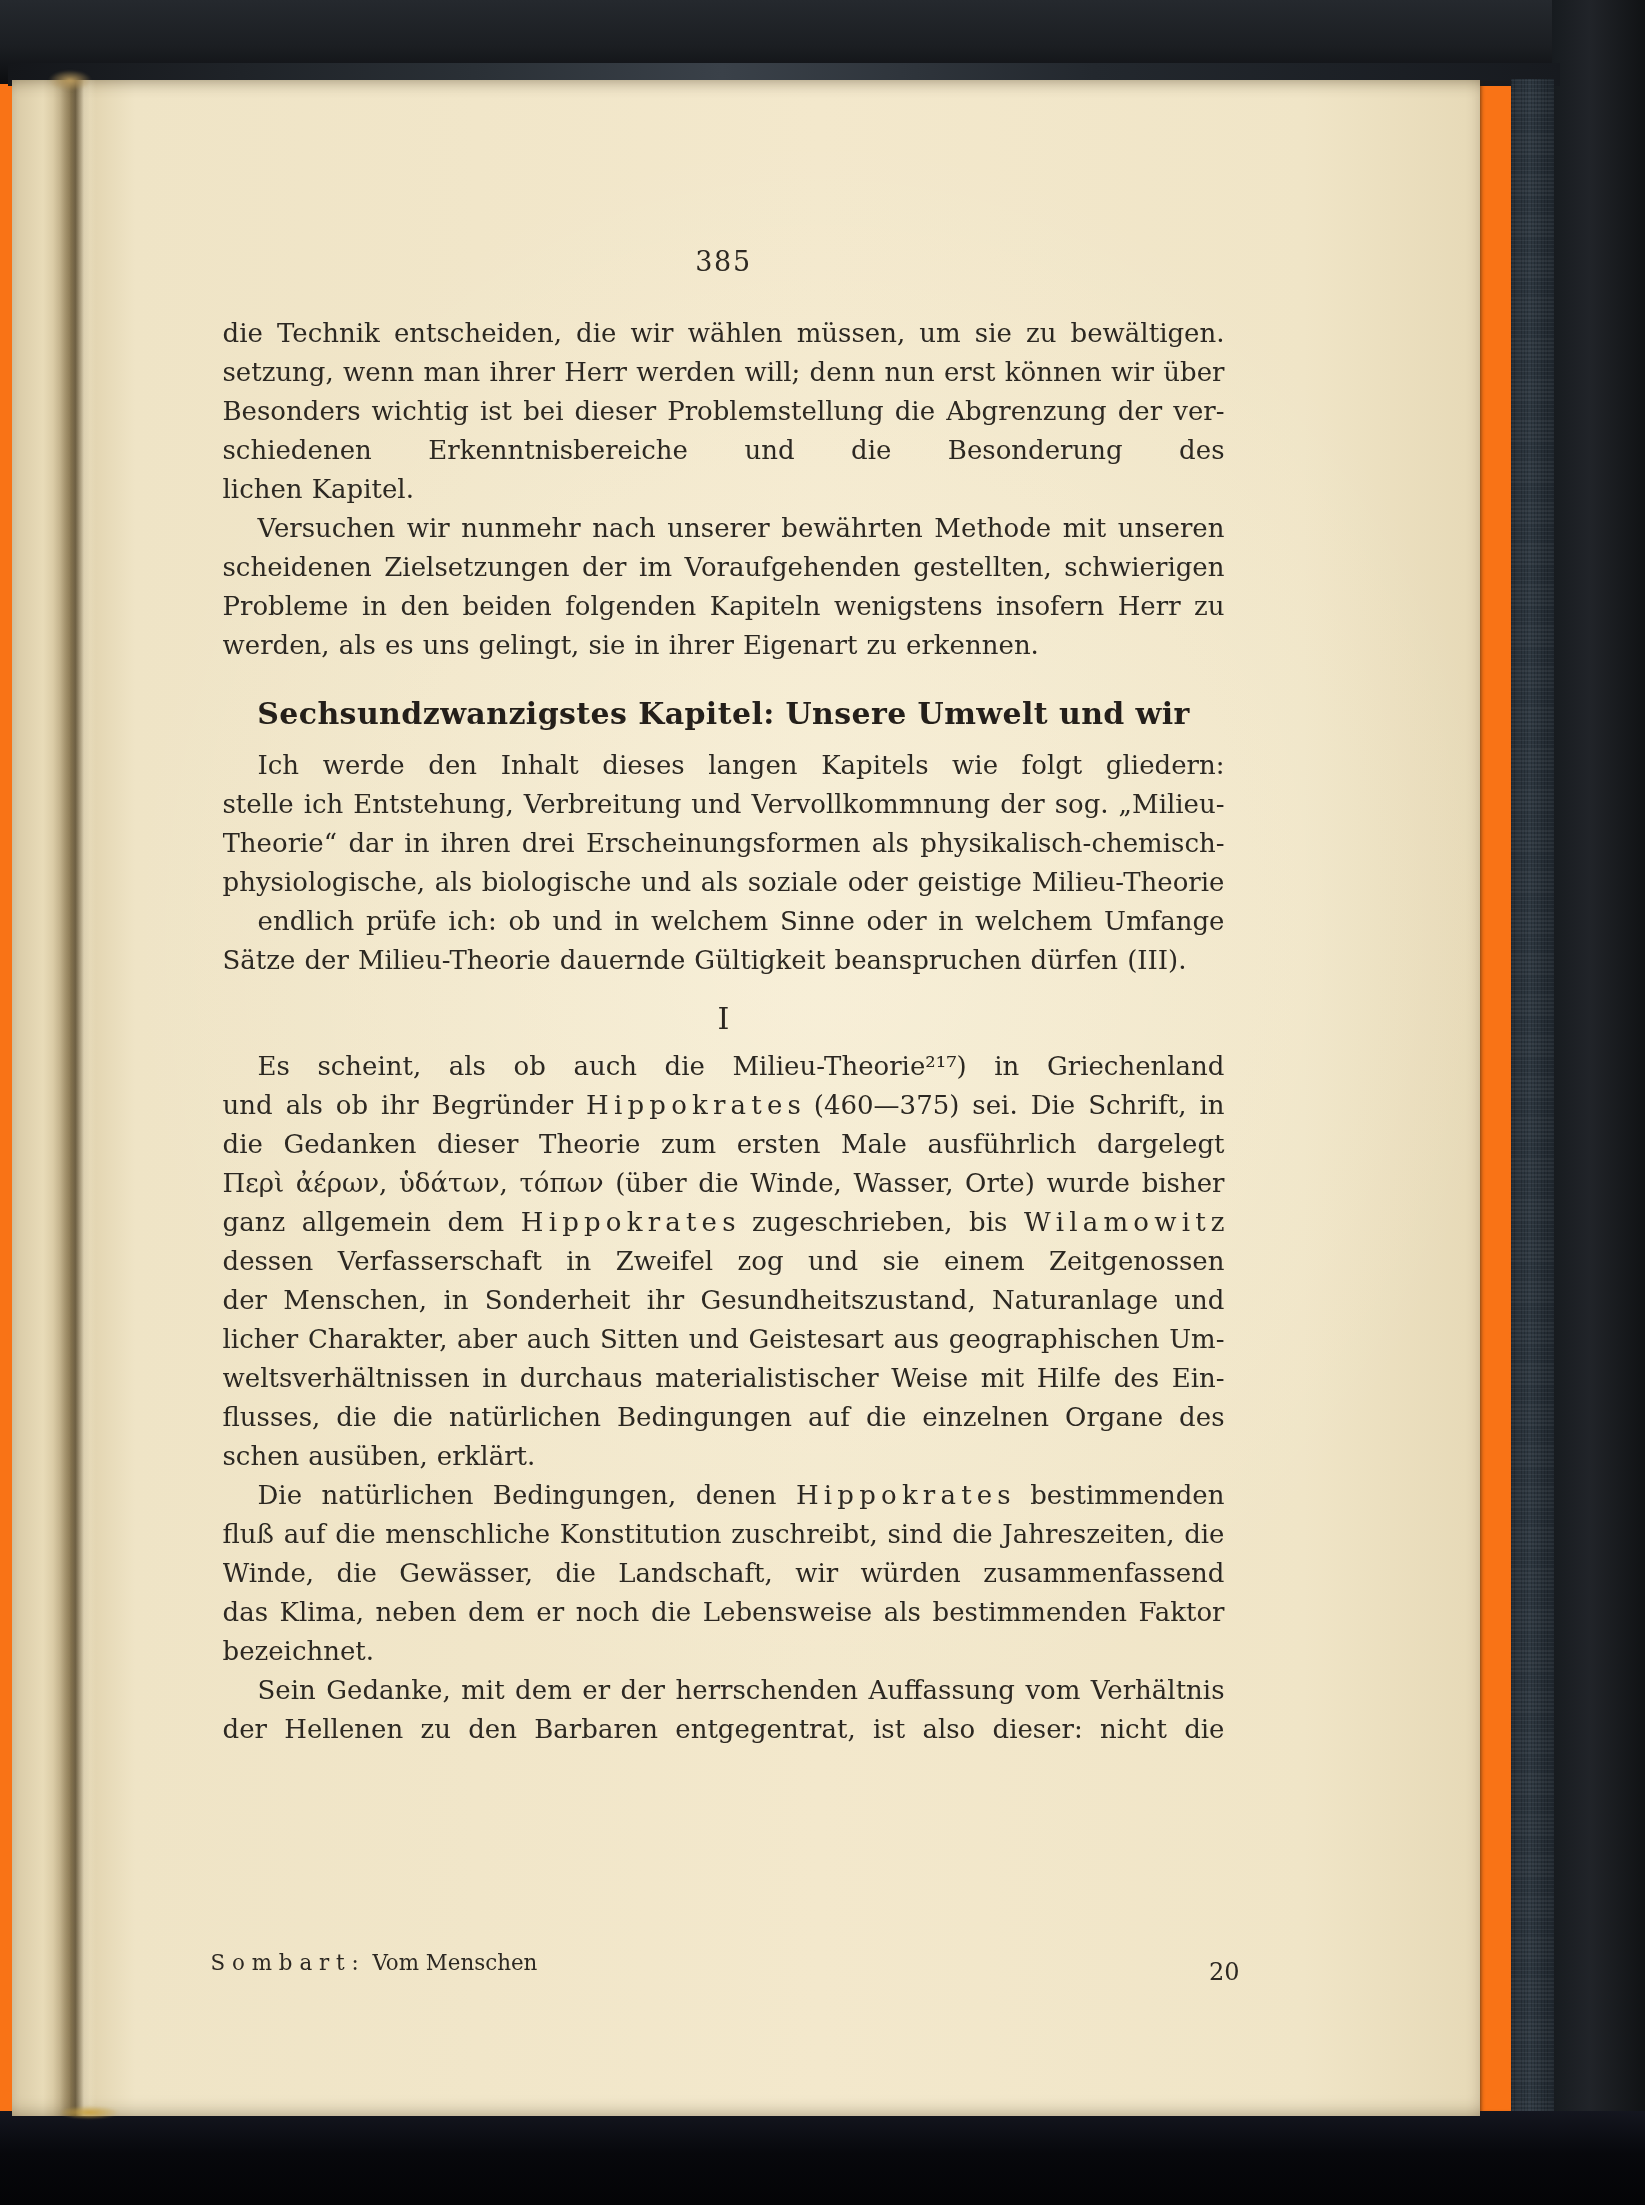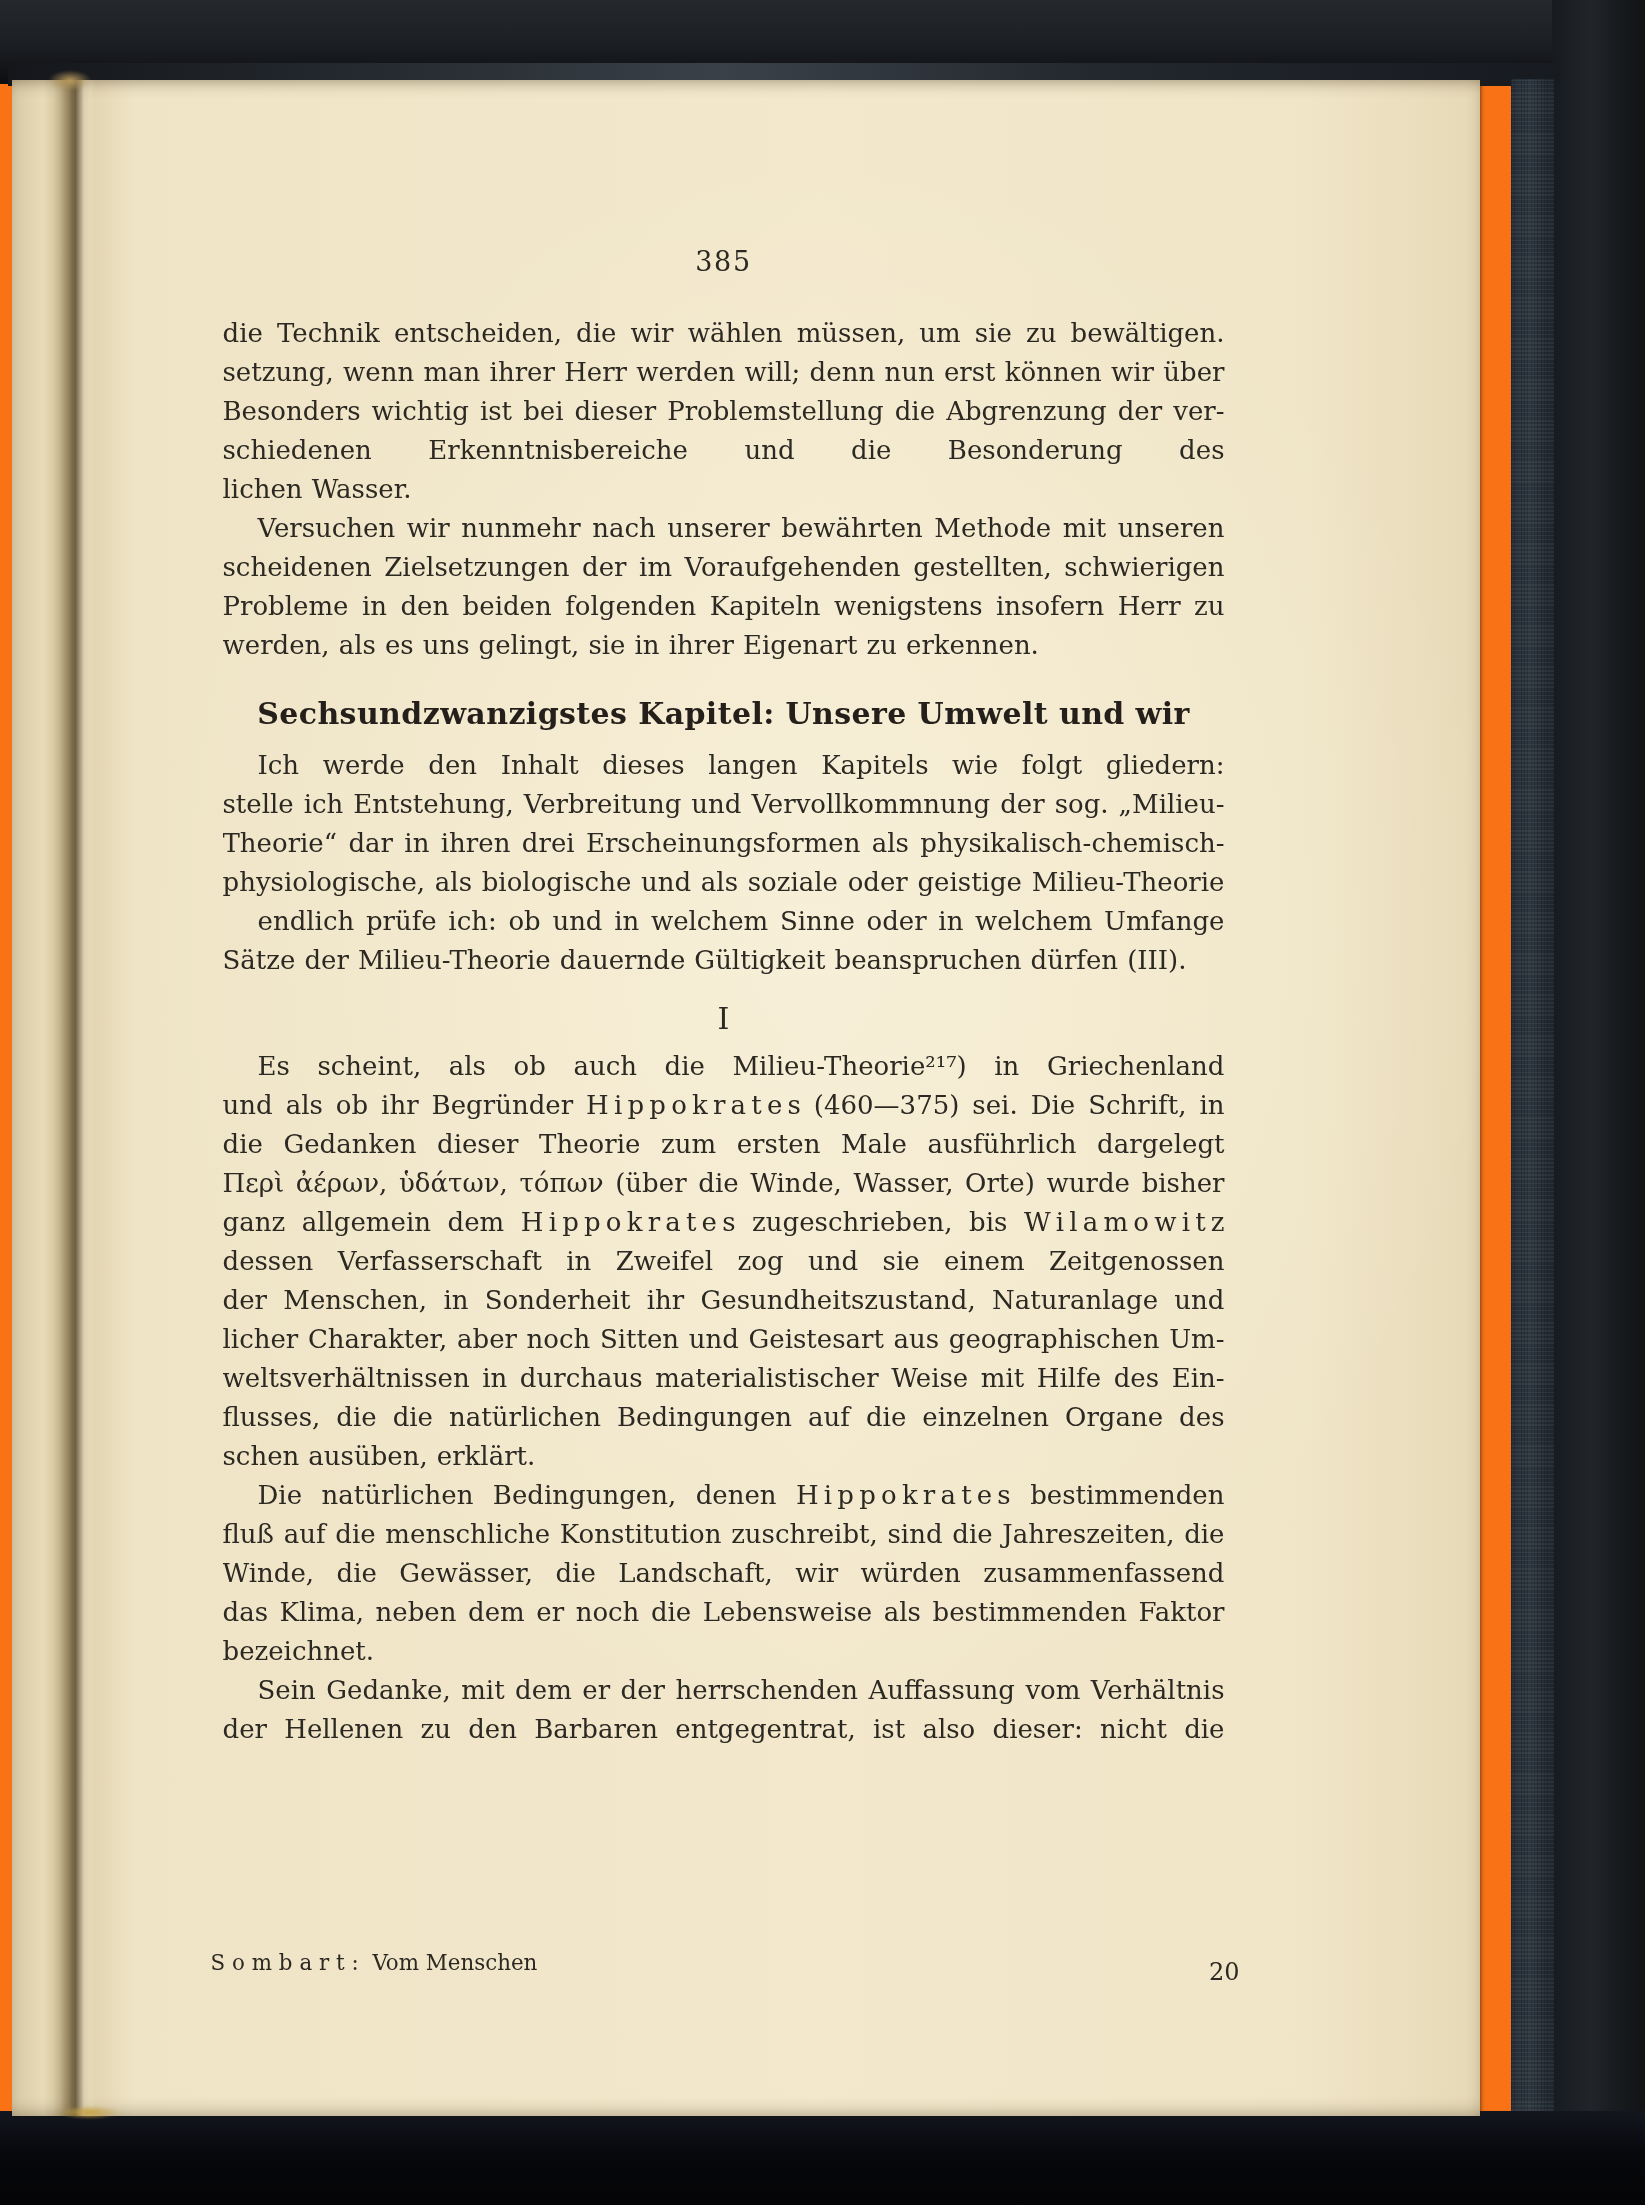--- a/index.html
+++ b/index.html
@@ -76,21 +76,21 @@
     <div class="gilt-glint"></div>
 
     <div class="page-number">385</div>
 
     <div class="content">
       <p class="para">
         <span class="line">die Technik entscheiden, die wir wählen müssen, um sie zu bewältigen.</span>
         <span class="line">setzung, wenn man ihrer Herr werden will; denn nun erst können wir über</span>
         <span class="line">Besonders wichtig ist bei dieser Problemstellung die Abgrenzung der ver-</span>
         <span class="line">schiedenen Erkenntnisbereiche und die Besonderung des geistwissenschaft-</span>
-        <span class="line end">lichen Wasser.</span>
+        <span class="line end">lichen Kapitel.</span>
       </p>
       <p class="para">
         <span class="line indent">Versuchen wir nunmehr nach unserer bewährten Methode mit unseren be-</span>
         <span class="line">scheidenen Zielsetzungen der im Voraufgehenden gestellten, schwierigen</span>
         <span class="line">Probleme in den beiden folgenden Kapiteln wenigstens insofern Herr zu</span>
         <span class="line end">werden, als es uns gelingt, sie in ihrer Eigenart zu erkennen.</span>
       </p>
 
       <h2 class="chapter">Sechsundzwanzigstes Kapitel: Unsere Umwelt und wir</h2>
 
@@ -108,21 +108,21 @@
       <div class="section-num">I</div>
 
       <p class="para">
         <span class="line indent">Es scheint, als ob auch die Milieu-Theorie²¹⁷) in Griechenland entstanden</span>
         <span class="line">und als ob ihr Begründer H i p p o k r a t e s (460—375) sei. Die Schrift, in der</span>
         <span class="line">die Gedanken dieser Theorie zum ersten Male ausführlich dargelegt werden:</span>
         <span class="line">Περὶ ἀέρων, ὑδάτων, τόπων (über die Winde, Wasser, Orte) wurde bisher</span>
         <span class="line">ganz allgemein dem H i p p o k r a t e s zugeschrieben, bis W i l a m o w i t z</span>
         <span class="line">dessen Verfasserschaft in Zweifel zog und sie einem Zeitgenossen zuschrieb.</span>
         <span class="line">der Menschen, in Sonderheit ihr Gesundheitszustand, Naturanlage und natür-</span>
-        <span class="line">licher Charakter, aber noch Sitten und Geistesart aus geographischen Um-</span>
+        <span class="line">licher Charakter, aber auch Sitten und Geistesart aus geographischen Um-</span>
         <span class="line">weltsverhältnissen in durchaus materialistischer Weise mit Hilfe des Ein-</span>
         <span class="line">flusses, die die natürlichen Bedingungen auf die einzelnen Organe des Men-</span>
         <span class="line end">schen ausüben, erklärt.</span>
       </p>
       <p class="para">
         <span class="line indent">Die natürlichen Bedingungen, denen H i p p o k r a t e s bestimmenden Ein-</span>
         <span class="line">fluß auf die menschliche Konstitution zuschreibt, sind die Jahreszeiten, die</span>
         <span class="line">Winde, die Gewässer, die Landschaft, wir würden zusammenfassend sagen:</span>
         <span class="line">das Klima, neben dem er noch die Lebensweise als bestimmenden Faktor</span>
         <span class="line end">bezeichnet.</span>

